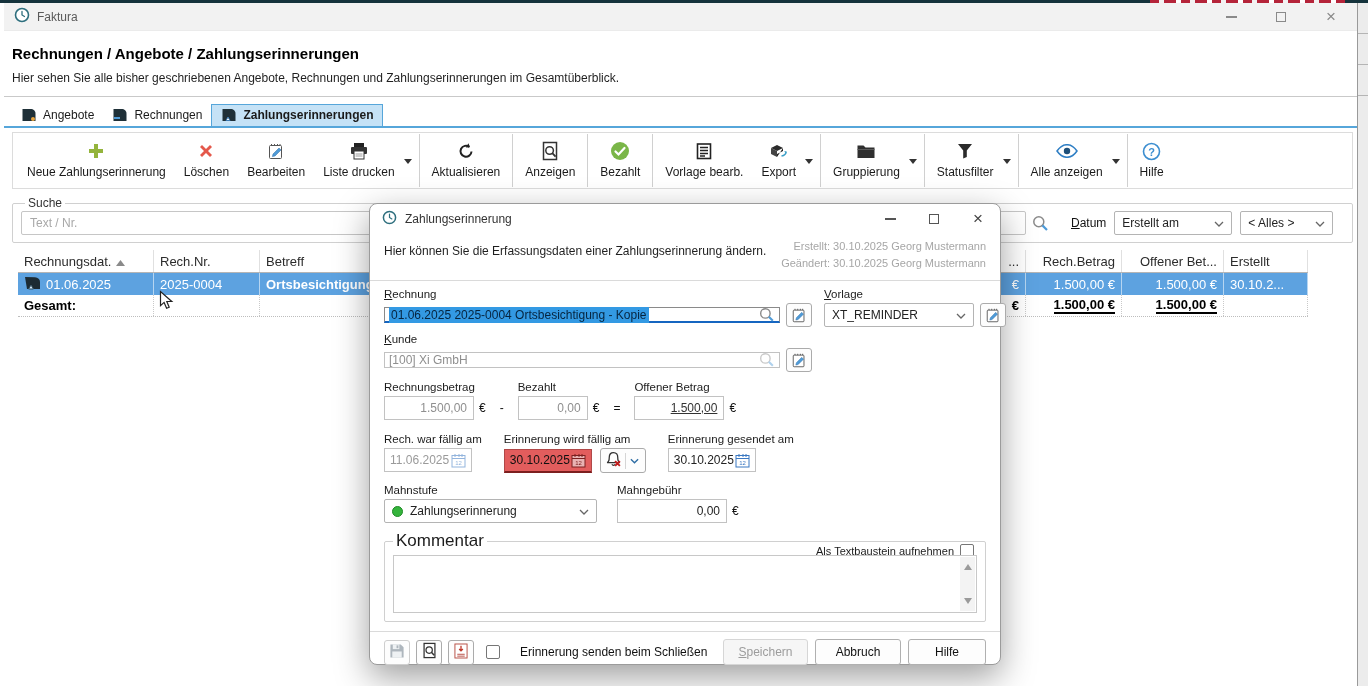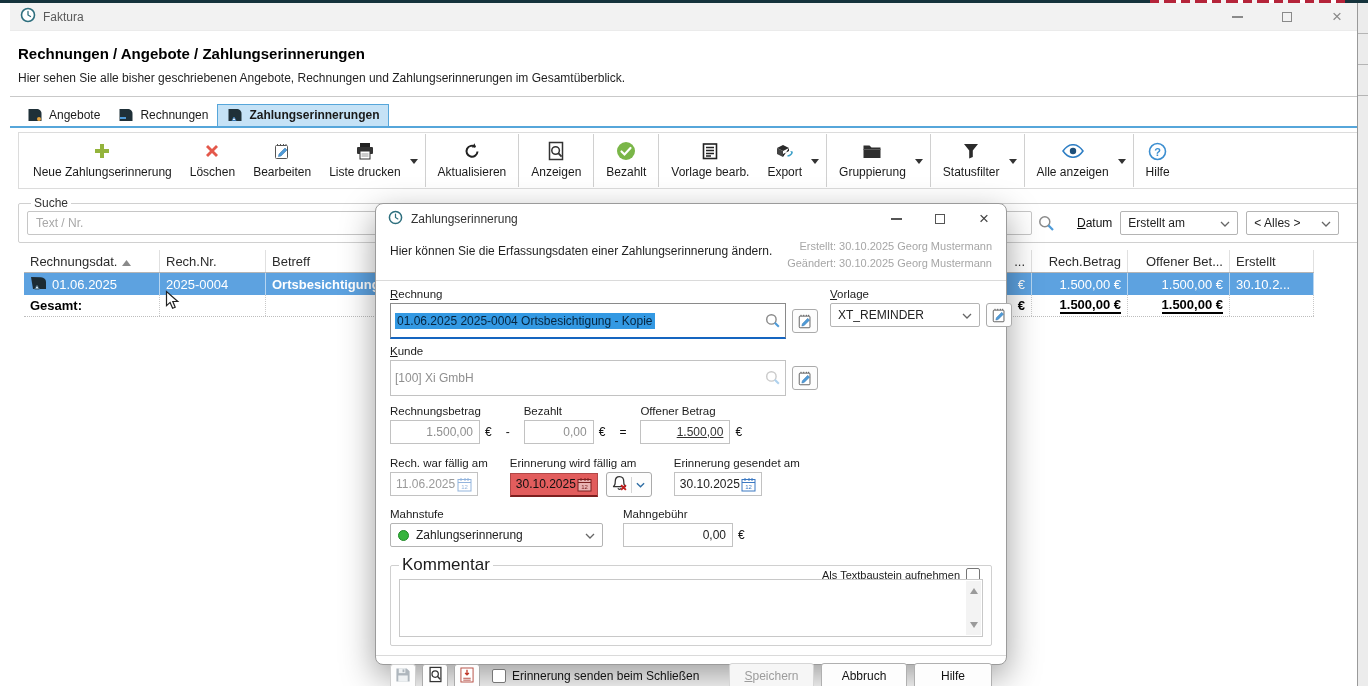--- a/index.html
+++ b/index.html
@@ -9,21 +9,21 @@
 
   
   .topstrip { position:absolute; top:0; left:0; width:1368px; height:3px; background:#15333c; z-index:3; }
   .red-dashes { position:absolute; top:0; left:1150px; width:195px; height:3px;
     background:repeating-linear-gradient(90deg,#b5243a 0 9px,#f2f2f2 9px 14px,#b5243a 14px 26px,#fff 26px 31px); }
 
   
   .right-gutter { position:absolute; top:3px; left:1357px; width:11px; height:683px; background:#ececec; border-left:1px solid #9a9a9a; z-index:2; }
   .right-gutter i { display:block; height:1px; background:#b5b5b5; margin-top:30px; }
 
-  .main-window { position:absolute; top:3px; left:10px; width:1357px; height:683px; background:#fff; overflow:hidden; }
+  .main-window { position:absolute; top:3px; left:4px; width:1357px; height:683px; background:#fff; overflow:hidden; }
 
   .titlebar { height:28px; background:#f2f2f2; border-bottom:1px solid #ebebeb; display:flex; align-items:center; padding:0 10px; gap:7px; }
   .titlebar .title { color:#5a5a5a; font-size:12px; }
   .win-controls { margin-left:auto; display:flex; align-items:center; gap:34px; padding-right:12px; color:#808080; }
   .wc { display:flex; align-items:center; justify-content:center; width:16px; height:16px; cursor:default; }
   .glyph-min { width:11px; height:2px; background:#8a8a8a; display:block; }
   .glyph-max { width:10px; height:10px; border:1.5px solid #8a8a8a; display:block; }
   .wc.close { font-size:17px; color:#8a8a8a; line-height:14px; }
 
   .page-header { padding:14px 8px 0; }
@@ -86,21 +86,21 @@
   .dlg-meta { text-align:right; font-size:11px; color:#a6a6a6; line-height:17px; margin-top:2px; }
   .dlg-hr { border-bottom:1px solid #dadada; margin:8px -14px 7px; }
 
   .flabel { font-size:11.5px; color:#1c1c1c; margin-bottom:3px; white-space:nowrap; }
   .frow { display:flex; align-items:center; gap:6px; }
   .form-top { display:flex; }
   .ft-left { width:432px; }
   .ft-right { margin-left:12px; }
   .mt { margin-top:6px; }
 
-  .textbox { width:396px; height:36px; border:1px solid #8a8a8a; background:#fff; display:flex; align-items:center; padding:0 4px; font-size:12px; position:relative; }
+  .textbox { width:396px; height:16px; border:1px solid #8a8a8a; background:#fff; display:flex; align-items:center; padding:0 4px; font-size:12px; position:relative; }
   .textbox.focus { border-bottom:2px solid #1565c0; }
   .textbox .fieldicon { margin-left:auto; display:flex; }
   .selected-text { background:#3399e3; color:#06243e; padding:1px 2px; white-space:nowrap; }
   .muted { color:#8f8f8f; }
   .editbtn { width:26px; height:24px; border:1px solid #ababab; border-radius:3px; background:#fdfdfd; display:flex; align-items:center; justify-content:center; cursor:default; }
 
   .amount-row { display:flex; margin-top:9px; }
   .fgroup { display:flex; flex-direction:column; }
   .boxline { display:flex; align-items:center; gap:5px; }
   .numbox { height:24px; border:1px solid #c2c2c2; background:#fff; display:flex; align-items:center; justify-content:flex-end; padding:0 6px; font-size:12px; color:#555; }
@@ -130,21 +130,21 @@
   .cb { width:14px; height:14px; border:1px solid #767676; border-radius:2px; background:#fff; display:inline-block; flex:none; }
   .commentarea { height:58px; border:1px solid #c8c8c8; background:#fff; position:relative; }
   .vscroll { position:absolute; top:1px; right:1px; bottom:1px; width:15px; background:#f3f3f3; display:flex; flex-direction:column; justify-content:space-between; align-items:center; padding:3px 0; }
   .sarr { width:0; height:0; border:4px solid transparent; display:block; }
   .sarr.up { border-bottom:6px solid #9a9a9a; }
   .sarr.down { border-top:6px solid #9a9a9a; }
 
   .dlg-footer { border-top:1px solid #dadada; margin:9px -14px 0; padding:7px 14px; display:flex; align-items:center; gap:6px; }
   .iconbtn { width:26px; height:25px; border:1px solid #ababab; border-radius:3px; background:#fdfdfd; display:flex; align-items:center; justify-content:center; }
   .iconbtn.disabled { border-color:#cfcfcf; }
-  .sendclose { display:flex; align-items:center; gap:6px; margin-left:6px; font-size:12px; color:#111; }
+  .sendclose { display:flex; align-items:center; gap:20px; margin-left:6px; font-size:12px; color:#111; }
   .btns { margin-left:auto; display:flex; gap:7px; }
   .pbtn { height:26px; border:1px solid #b0b0b0; border-radius:3px; background:#fdfdfd; font:12px "Liberation Sans", sans-serif; color:#111; padding:0 4px; }
   .bw88{width:85px;} .bw86{width:86px;} .bw78{width:78px;}
   .pbtn.disabled { color:#9c9c9c; background:#f6f6f6; border-color:#d6d6d6; }
 </style>
 </head>
 <body>
 
 <div id="screen">
   <div class="topstrip">

